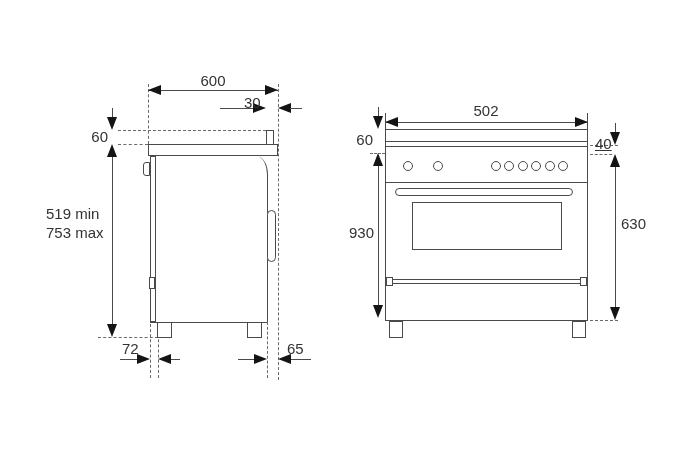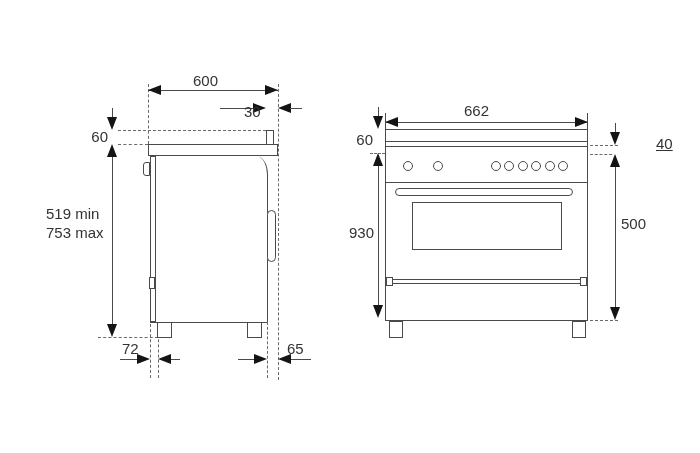--- a/index.html
+++ b/index.html
@@ -18,21 +18,21 @@
   .rect{position:absolute;border:1px solid #4a4a4a;box-sizing:border-box;background:#fff;}
   .knob{position:absolute;width:10px;height:10px;border:1px solid #4a4a4a;border-radius:50%;box-sizing:border-box;background:#fff;}
   
   .ar{position:absolute;width:0;height:0;}
   .ar-d{border-left:5px solid transparent;border-right:5px solid transparent;border-top:13px solid #141414;}
   .ar-u{border-left:5px solid transparent;border-right:5px solid transparent;border-bottom:13px solid #141414;}
   .ar-l{border-top:5px solid transparent;border-bottom:5px solid transparent;border-right:13px solid #141414;}
   .ar-r{border-top:5px solid transparent;border-bottom:5px solid transparent;border-left:13px solid #141414;}
   
   .dim{position:absolute;font-size:15px;line-height:15px;color:#333;white-space:nowrap;}
-  .t-c{}
+  .t-c{text-align:center;}
   .t-r{text-align:right;}
 </style>
 </head>
 <body>
 
 <div id="canvas">
 
   <div class="dash-v" style="left:148px;top:84px;height:60px;"></div>
   <div class="dash-v" style="left:278px;top:84px;height:296px;"></div>
   <div class="dash-h" style="left:118px;top:130px;width:148px;"></div>
@@ -56,21 +56,21 @@
 
   <div class="hl" style="left:148px;top:90px;width:130px;"></div>
   <div class="ar ar-l" style="left:148px;top:85px;"></div>
   <div class="ar ar-r" style="left:265px;top:85px;"></div>
   <div class="dim t-c" style="left:193px;top:73px;width:40px;">600</div>
 
   <div class="hl" style="left:220px;top:108px;width:34px;"></div>
   <div class="ar ar-r" style="left:253px;top:103px;"></div>
   <div class="ar ar-l" style="left:278px;top:103px;"></div>
   <div class="hl" style="left:290px;top:108px;width:12px;"></div>
-  <div class="dim" style="left:244px;top:104px;">30</div>
+  <div class="dim" style="left:244px;top:95px;">30</div>
 
   <div class="vl" style="left:112px;top:108px;height:9px;"></div>
   <div class="ar ar-d" style="left:107px;top:117px;"></div>
   <div class="ar ar-u" style="left:107px;top:144px;"></div>
   <div class="dim t-r" style="left:84px;top:129px;width:24px;">60</div>
 
   <div class="vl" style="left:112px;top:157px;height:167px;"></div>
   <div class="ar ar-d" style="left:107px;top:324px;"></div>
   <div class="dim" style="left:46px;top:206px;">519 min</div>
   <div class="dim" style="left:46px;top:225px;">753 max</div>
@@ -112,33 +112,33 @@
   <div class="rect" style="left:386px;top:277px;width:7px;height:9px;"></div>
   <div class="rect" style="left:580px;top:277px;width:7px;height:9px;"></div>
   <div class="rect" style="left:389px;top:321px;width:14px;height:17px;"></div>
   <div class="rect" style="left:572px;top:321px;width:14px;height:17px;"></div>
 
   <div class="vl" style="left:385px;top:113px;height:16px;"></div>
   <div class="vl" style="left:587px;top:113px;height:16px;"></div>
   <div class="hl" style="left:385px;top:122px;width:203px;"></div>
   <div class="ar ar-l" style="left:385px;top:117px;"></div>
   <div class="ar ar-r" style="left:575px;top:117px;"></div>
-  <div class="dim t-c" style="left:464px;top:103px;width:44px;">662</div>
+  <div class="dim t-c" style="left:464px;top:103px;width:44px;">502</div>
 
   <div class="vl" style="left:378px;top:107px;height:9px;"></div>
   <div class="ar ar-d" style="left:373px;top:116px;"></div>
   <div class="ar ar-u" style="left:373px;top:153px;"></div>
   <div class="dim t-r" style="left:351px;top:132px;width:22px;">60</div>
 
   <div class="vl" style="left:378px;top:166px;height:139px;"></div>
   <div class="ar ar-d" style="left:373px;top:305px;"></div>
   <div class="dim t-r" style="left:344px;top:225px;width:30px;">930</div>
 
   <div class="vl" style="left:615px;top:123px;height:9px;"></div>
   <div class="ar ar-d" style="left:610px;top:132px;"></div>
   <div class="ar ar-u" style="left:610px;top:154px;"></div>
-  <div class="dim" style="left:656px;top:136px;text-decoration:underline;">40</div>
+  <div class="dim" style="left:595px;top:136px;text-decoration:underline;">40</div>
 
   <div class="vl" style="left:615px;top:167px;height:140px;"></div>
   <div class="ar ar-d" style="left:610px;top:307px;"></div>
-  <div class="dim" style="left:621px;top:216px;">500</div>
+  <div class="dim" style="left:621px;top:216px;">630</div>
 
 </div>
 
 </body></html>

